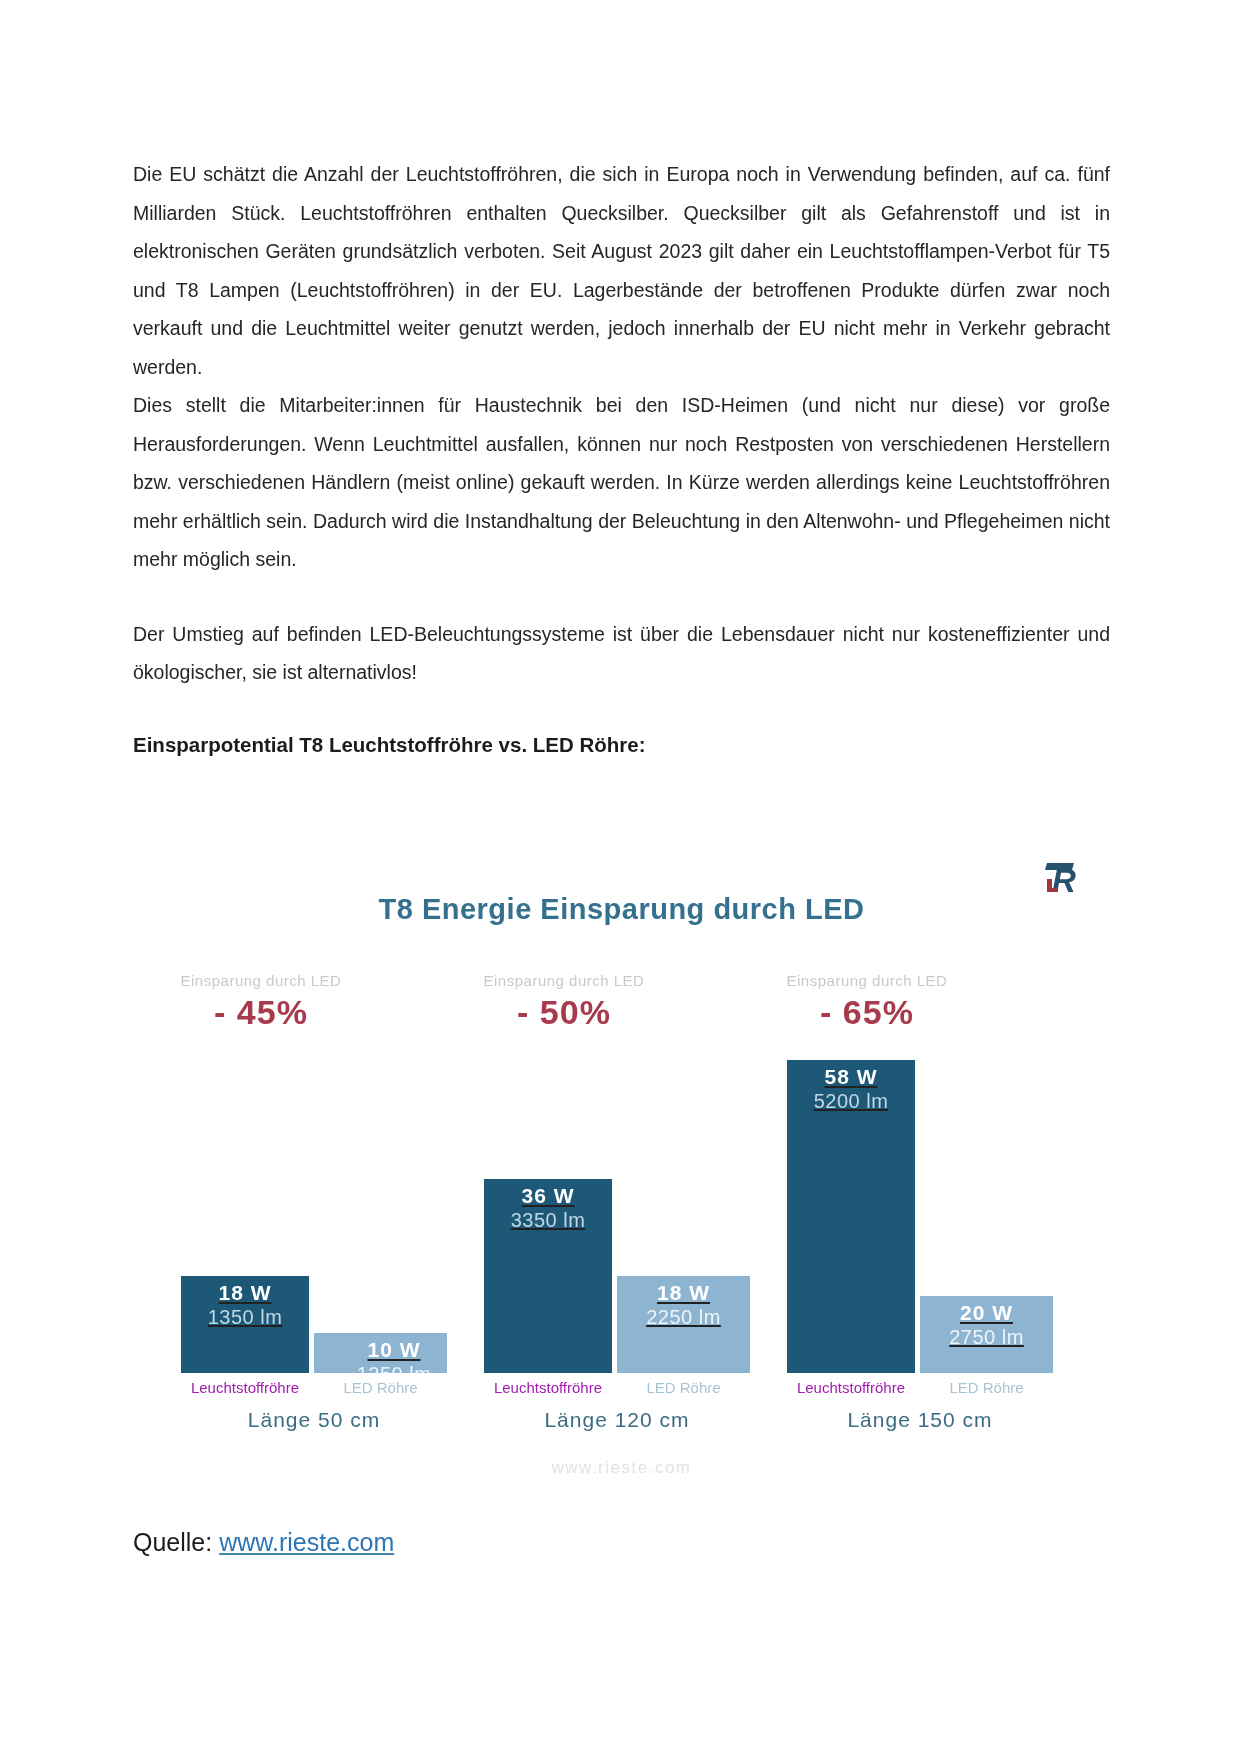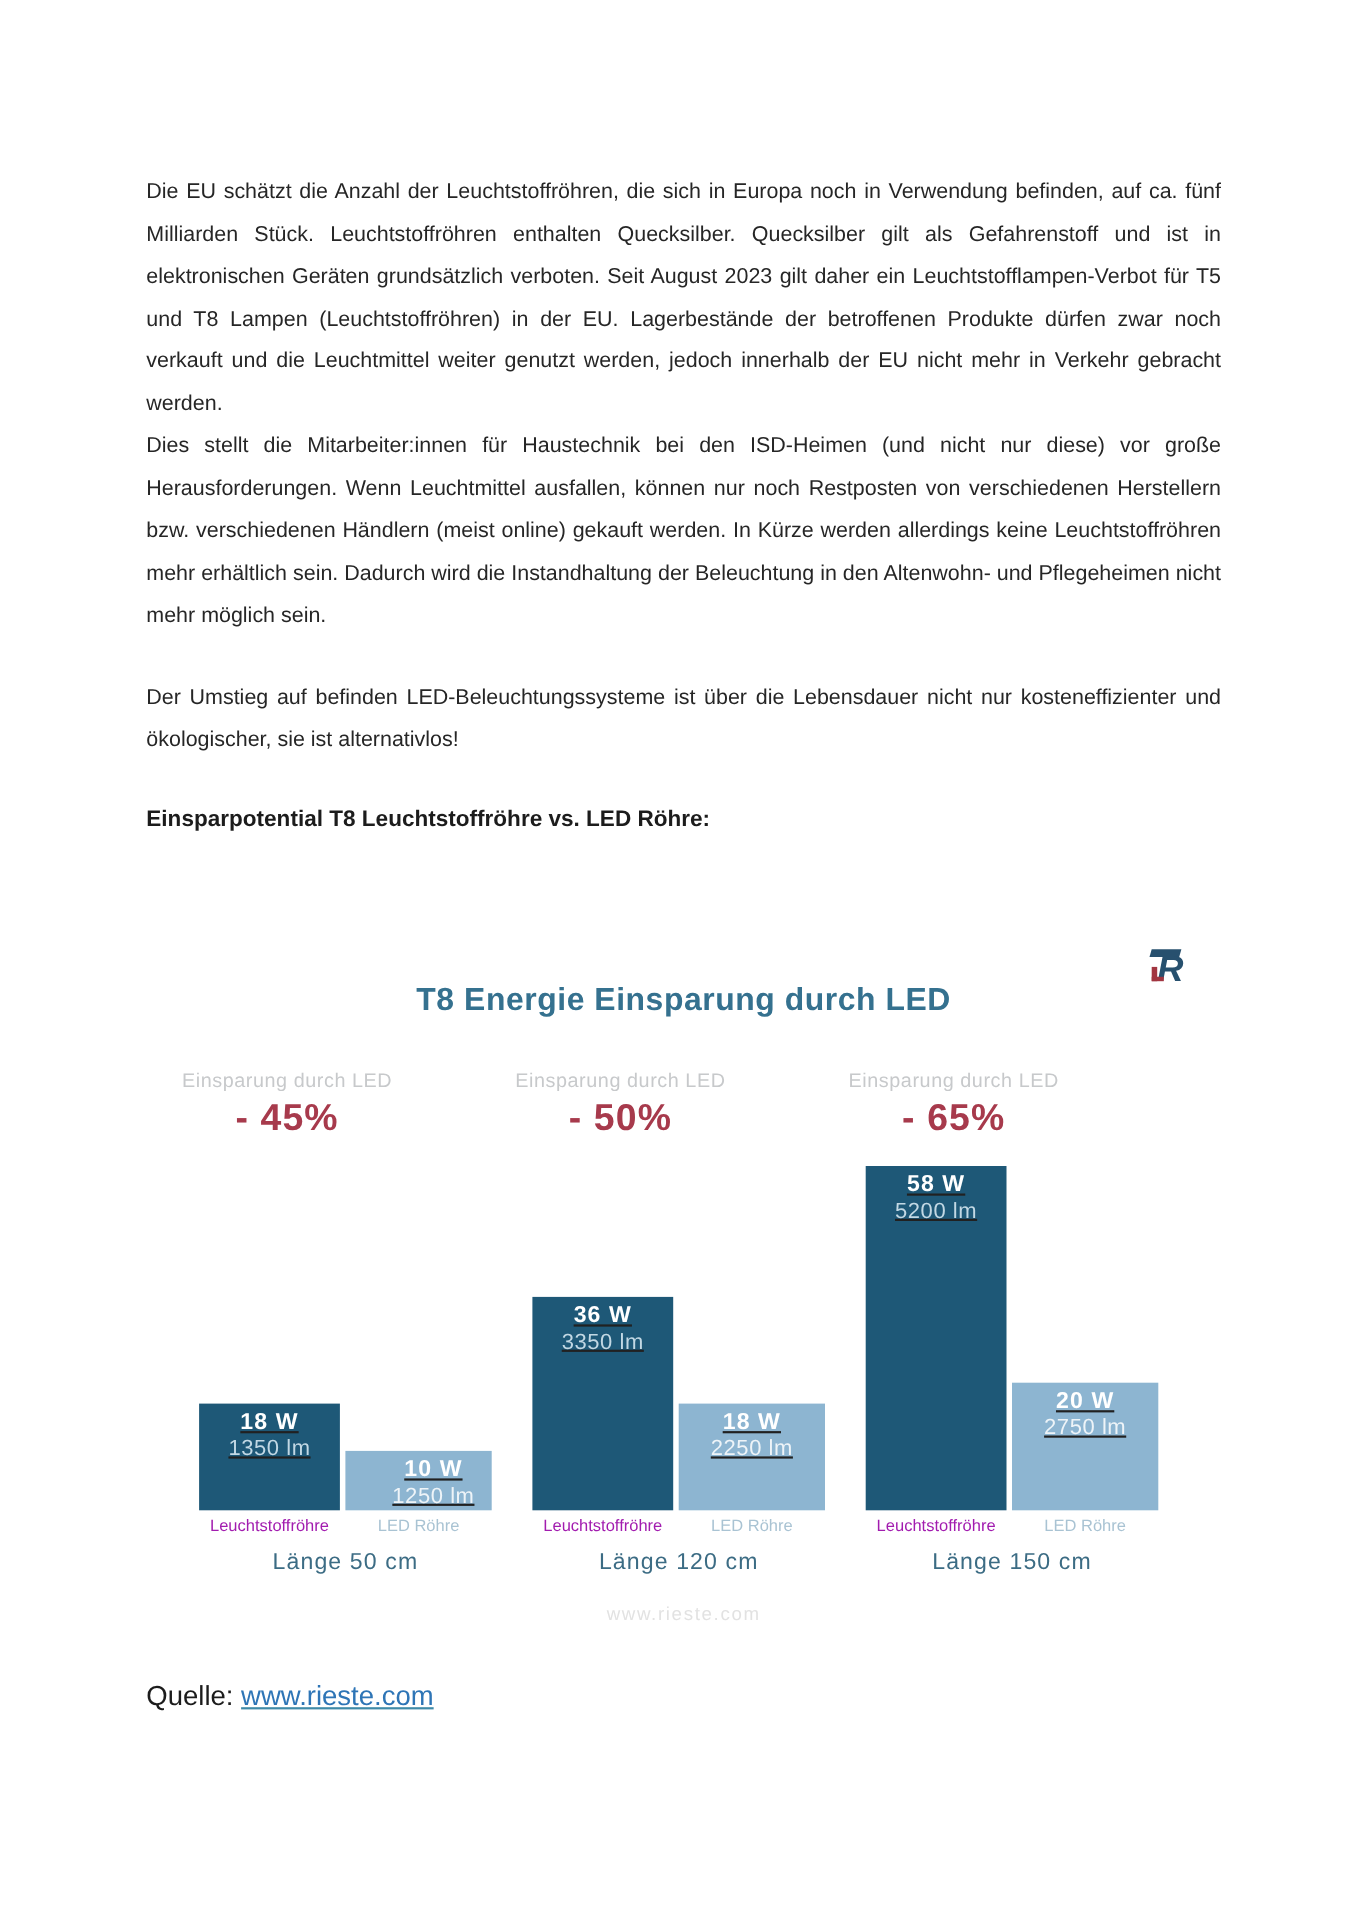--- a/index.html
+++ b/index.html
@@ -19,21 +19,21 @@
   .chart { position:absolute; left:0; top:850px; width:1243px; height:660px; }
   .logo { position:absolute; left:1040px; top:8px; width:46px; height:40px; }
   .chart-title {
     position:absolute; left:0; top:43px; width:100%; text-align:center;
     font-size:29px; font-weight:bold; letter-spacing:0.5px;
     color:var(--title, #35718f);
   }
   .group { position:absolute; top:0; width:266px; }
   .group-1 { left:181px; } .group-2 { left:484px; } .group-3 { left:787px; }
   .savings { position:absolute; top:122px; left:-20px; width:200px; text-align:center; }
-  .savings-caption { font-size:18px; color:var(--caption, #c7c9cb); letter-spacing:0.5px; }
+  .savings-caption { font-size:15px; color:var(--caption, #c7c9cb); letter-spacing:0.5px; }
   .savings-value { margin-top:4px; font-size:34px; font-weight:bold; color:var(--savings, #a73a4c); letter-spacing:1px; }
   .bars { position:absolute; top:0; left:0; width:266px; height:523px;
           display:flex; align-items:flex-end; gap:5px;text-decoration:underline; }
   .bar { text-align:center; padding-top:5px; overflow:hidden; }
   .bar-dark { width:128px; background:var(--bar-dark, #1e5877); }
   .bar-light { width:133px; background:var(--bar-light, #8db5d1); }
   .bar-watts { font-size:21px; font-weight:bold; color:#ffffff; line-height:24px; letter-spacing:1px; }
   .bar-lumens { font-size:20px; line-height:24px; letter-spacing:0.5px; }
   .bar-dark .bar-lumens { color:#c2d8e4; }
   .bar-light .bar-lumens { color:#eef4f8; }
@@ -73,21 +73,21 @@
   <div class="group group-1">
     <div class="savings">
       <div class="savings-caption">Einsparung durch LED</div>
       <div class="savings-value">- 45%</div>
     </div>
     <div class="bars">
       <div class="bar bar-dark" style="height: 97px;">
         <div class="bar-watts">18 W</div>
         <div class="bar-lumens">1350 lm</div>
       </div>
-      <div class="bar bar-light" style="height: 54px; padding-left: 27px;">
+      <div class="bar bar-light" style="height: 40px; padding-left: 27px;">
         <div class="bar-watts">10 W</div>
         <div class="bar-lumens">1250 lm</div>
       </div>
     </div>
     <div class="cat-labels">
       <div class="cat-label cat-fluor">Leuchtstoffröhre</div>
       <div class="cat-label cat-led">LED Röhre</div>
     </div>
     <div class="length-label">Länge 50 cm</div>
   </div>
@@ -117,21 +117,21 @@
   <div class="group group-3">
     <div class="savings">
       <div class="savings-caption">Einsparung durch LED</div>
       <div class="savings-value">- 65%</div>
     </div>
     <div class="bars">
       <div class="bar bar-dark" style="height: 313px;">
         <div class="bar-watts">58 W</div>
         <div class="bar-lumens">5200 lm</div>
       </div>
-      <div class="bar bar-light" style="height: 116px; margin-top: 20px;">
+      <div class="bar bar-light" style="height: 77px; margin-top: 20px;">
         <div class="bar-watts">20 W</div>
         <div class="bar-lumens">2750 lm</div>
       </div>
     </div>
     <div class="cat-labels">
       <div class="cat-label cat-fluor">Leuchtstoffröhre</div>
       <div class="cat-label cat-led">LED Röhre</div>
     </div>
     <div class="length-label">Länge 150 cm</div>
   </div>

